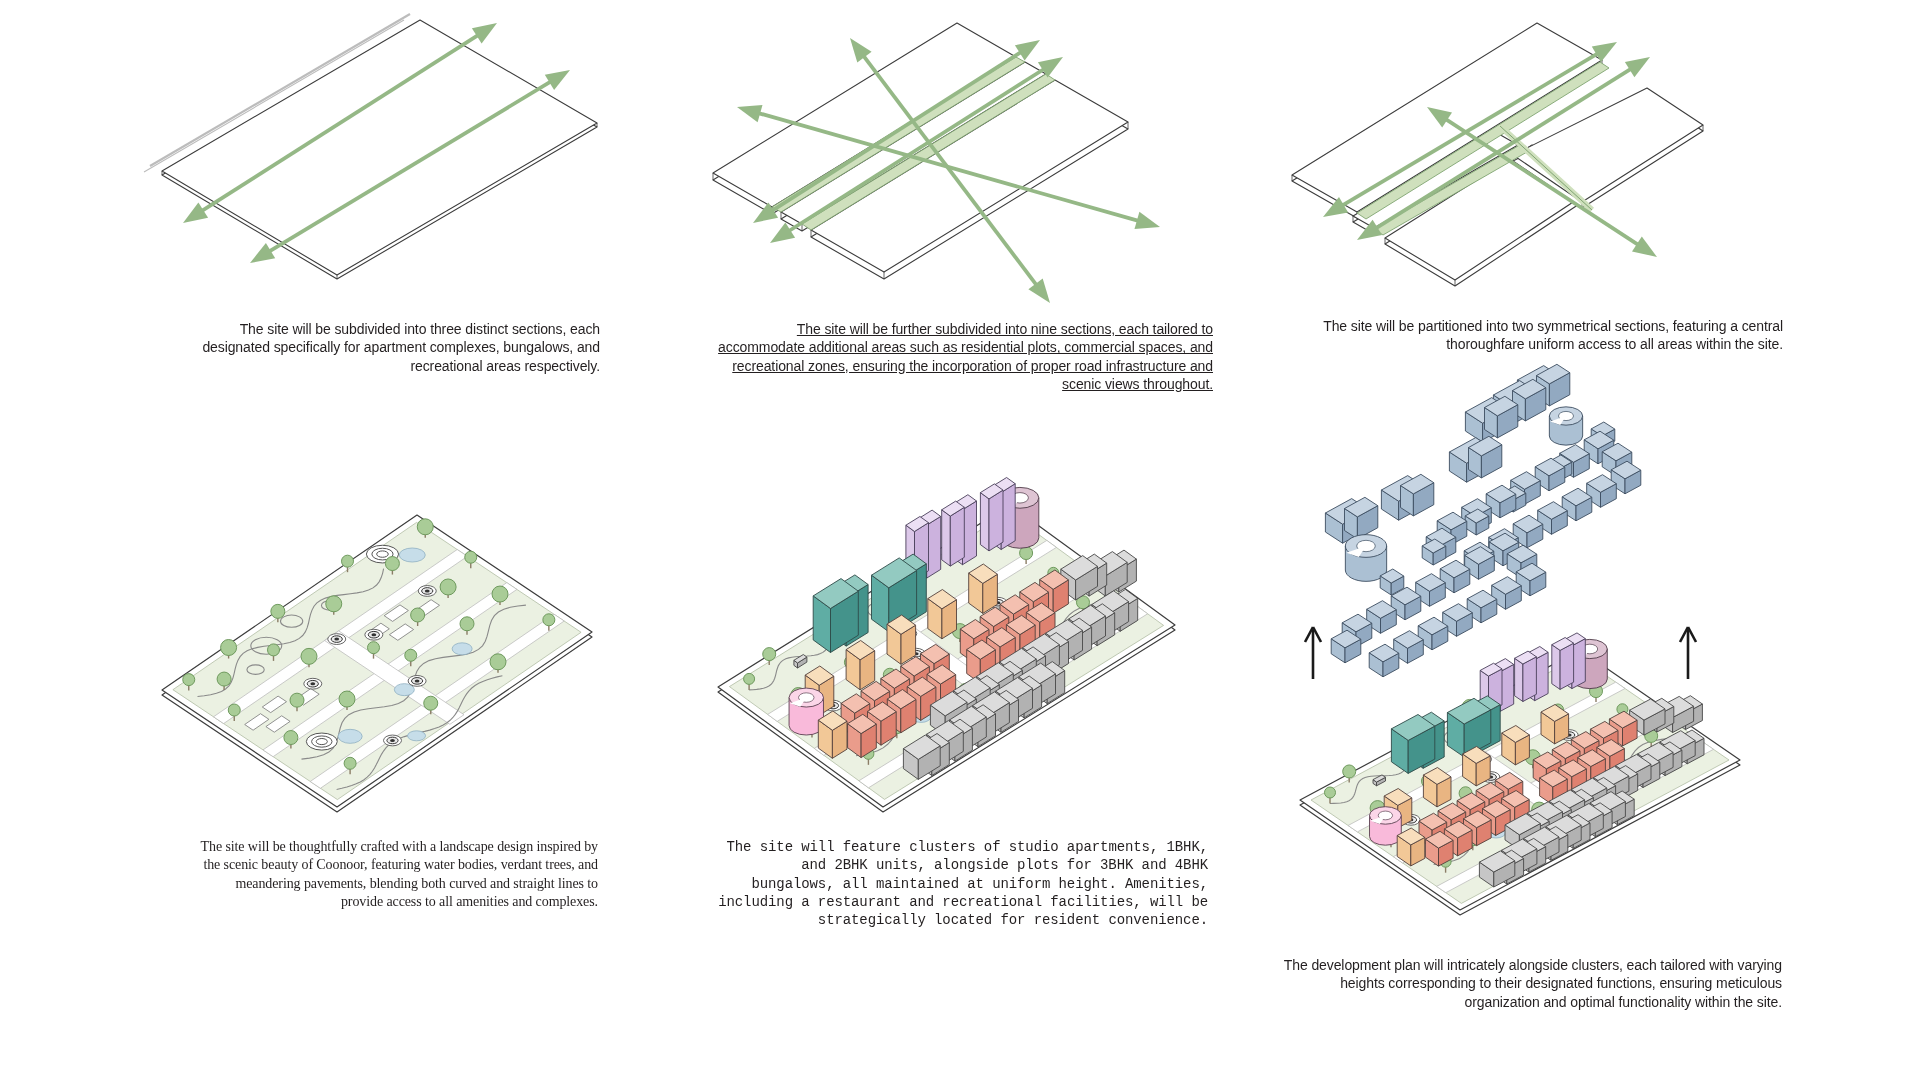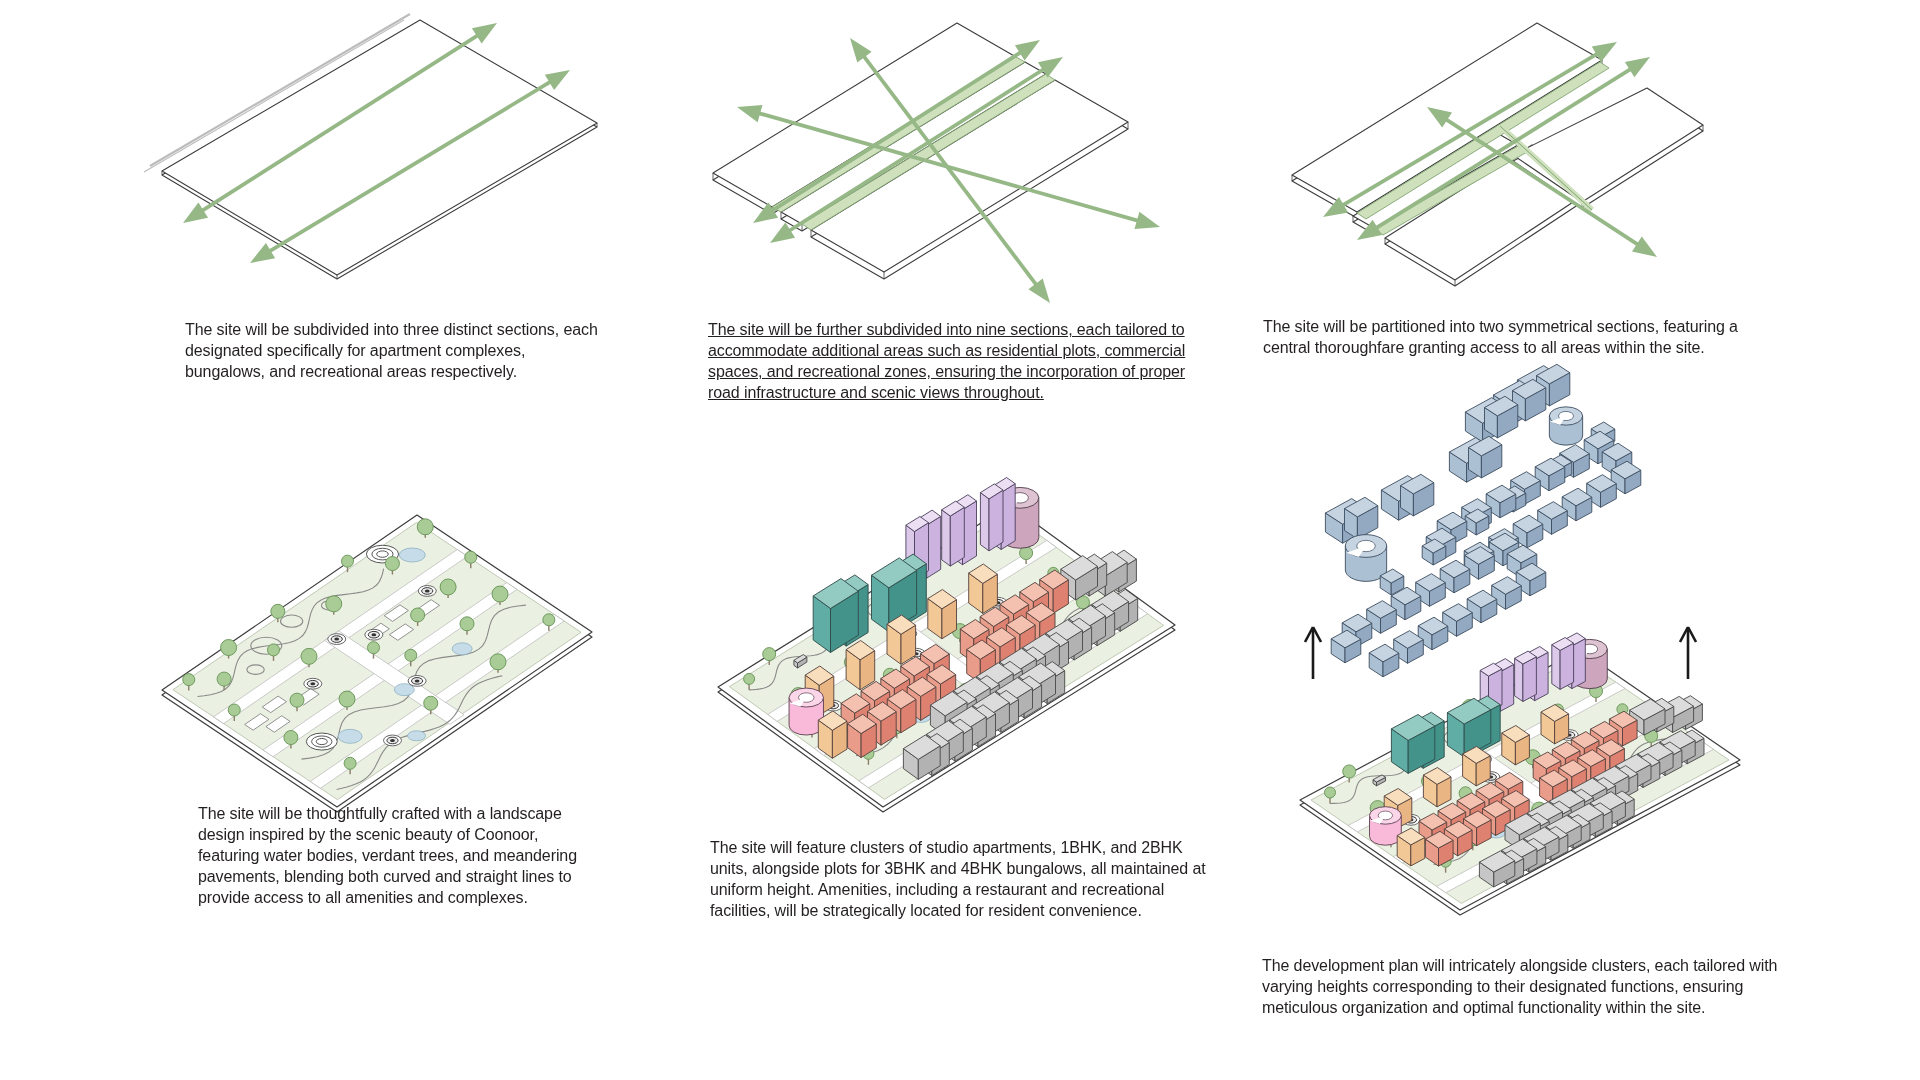--- a/index.html
+++ b/index.html
@@ -1,18 +1,18 @@
 <!DOCTYPE html>
 <html><head>
 <meta charset="utf-8">
 <style>
   html,body{margin:0;padding:0;background:#ffffff;}
   .stage{position:relative;width:1920px;height:1080px;background:#ffffff;overflow:hidden;
          font-family:"Liberation Sans", sans-serif;}
-  .cap{position:absolute;text-align:left;color:#231f20;font-size:16px;line-height:1.31;
+  .cap{position:absolute;text-align:right;color:#231f20;font-size:14px;line-height:1.31;
        letter-spacing:-0.1px;}
   svg{position:absolute;left:0;top:0;}
 </style>
 </head>
 <body>
 
 <div class="stage">
   <svg id="scene" width="1920" height="1080" viewBox="0 0 1920 1080">
       <g>
         <line x1="150" y1="166" x2="410" y2="14" stroke="#bcbcbc" stroke-width="2.2"></line>
@@ -945,17 +945,17 @@
           <line x1="1313" y1="627" x2="1321" y2="642" stroke="#1a1a1a" stroke-width="2.6"></line>
           <line x1="1688" y1="679" x2="1688" y2="630" stroke="#1a1a1a" stroke-width="2.6"></line>
           <line x1="1688" y1="627" x2="1680" y2="642" stroke="#1a1a1a" stroke-width="2.6"></line>
           <line x1="1688" y1="627" x2="1696" y2="642" stroke="#1a1a1a" stroke-width="2.6"></line>
         </g>
       </g>
     </svg>
 
   <div class="cap" style="left:185px;top:320px;width:415px;">The site will be subdivided into three distinct sections, each designated specifically for apartment complexes, bungalows, and recreational areas respectively.</div>
   <div class="cap" style="left:708px;top:320px;width:505px;text-decoration:underline;">The site will be further subdivided into nine sections, each tailored to accommodate additional areas such as residential plots, commercial spaces, and recreational zones, ensuring the incorporation of proper road infrastructure and scenic views throughout.</div>
-  <div class="cap" style="left:1263px;top:317px;width:520px;">The site will be partitioned into two symmetrical sections, featuring a central thoroughfare granting access to all areas within the site.</div>
-  <div class="cap" style="left:198px;top:804px;width:400px;">The site will be thoughtfully crafted with a landscape design inspired by the scenic beauty of Coonoor, featuring water bodies, verdant trees, and meandering pavements, blending both curved and straight lines to provide access to all amenities and complexes.</div>
-  <div class="cap" style="left:710px;top:838px;width:498px;">The site will feature clusters of studio apartments, 1BHK, and 2BHK units, alongside plots for 3BHK and 4BHK bungalows, all maintained at uniform height. Amenities, including a restaurant and recreational facilities, will be strategically located for resident convenience.</div>
+  <div class="cap" style="left:1263px;top:317px;width:520px;">The site will be partitioned into two symmetrical sections, featuring a central thoroughfare uniform access to all areas within the site.</div>
+  <div class="cap" style="left:198px;top:838px;width:400px;font-family:Liberation Serif, serif;">The site will be thoughtfully crafted with a landscape design inspired by the scenic beauty of Coonoor, featuring water bodies, verdant trees, and meandering pavements, blending both curved and straight lines to provide access to all amenities and complexes.</div>
+  <div class="cap" style="left:710px;top:838px;width:498px;font-family:Liberation Mono, monospace;">The site will feature clusters of studio apartments, 1BHK, and 2BHK units, alongside plots for 3BHK and 4BHK bungalows, all maintained at uniform height. Amenities, including a restaurant and recreational facilities, will be strategically located for resident convenience.</div>
   <div class="cap" style="left:1262px;top:956px;width:520px;">The development plan will intricately alongside clusters, each tailored with varying heights corresponding to their designated functions, ensuring meticulous organization and optimal functionality within the site.</div>
 </div>
 
 </body></html>

